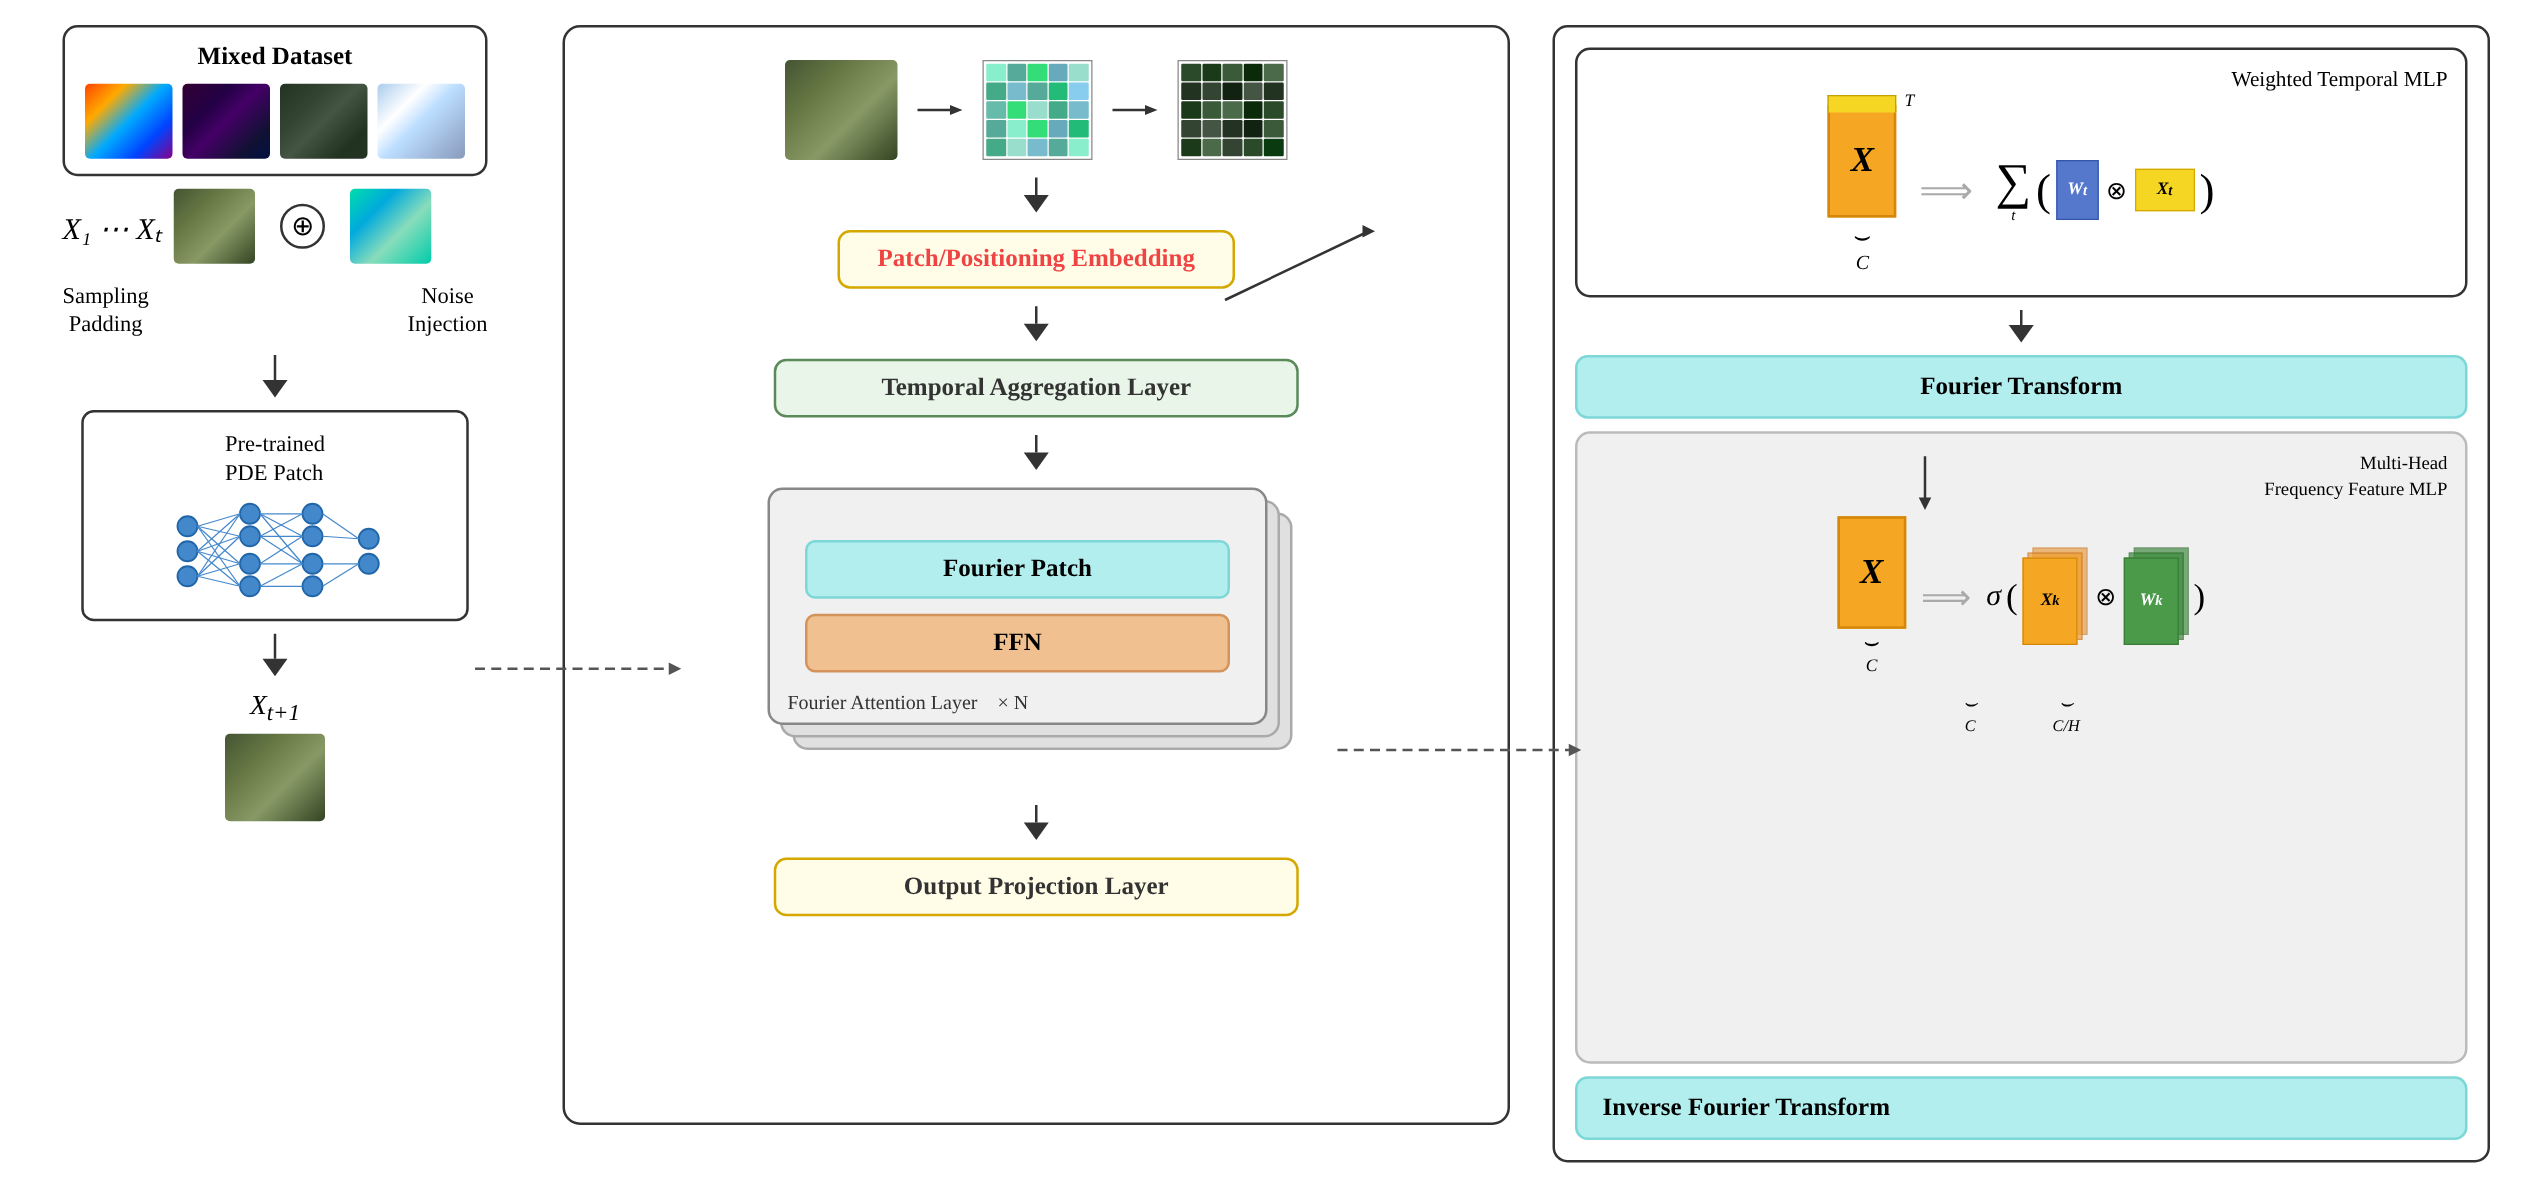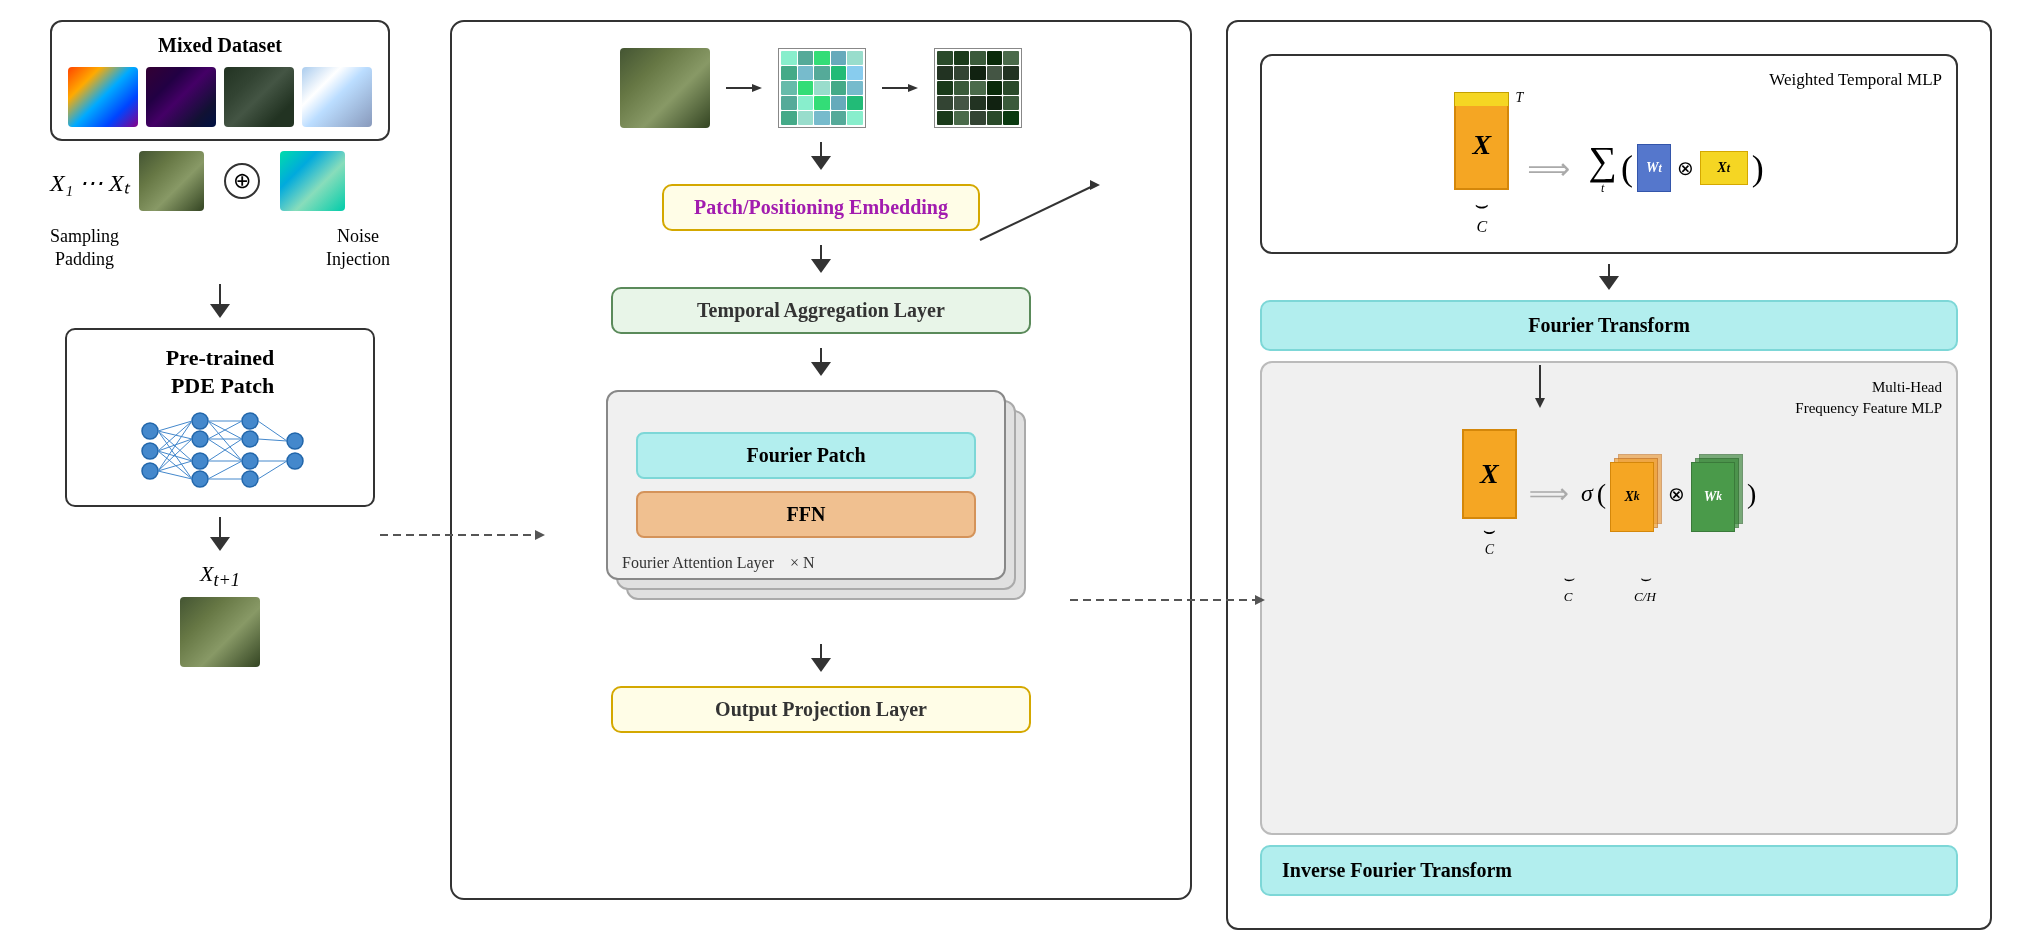--- a/index.html
+++ b/index.html
@@ -123,23 +123,23 @@
       background: white;
       width: 310px;
       padding: 14px 16px;
       display: flex;
       flex-direction: column;
       align-items: center;
       gap: 10px;
     }
 
     .pretrained-title {
-      font-size: 22px;
-      font-weight: bold;
-      text-align: right;
+      font-size: 18px;
+      font-weight: normal;
+      text-align: left;
       line-height: 1.3;
     }
 
     .xt1-image {
       width: 80px;
       height: 70px;
       border-radius: 4px;
       background: linear-gradient(135deg, #445533 0%, #667744 30%, #889966 60%, #334422 100%);
     }
 
@@ -201,21 +201,21 @@
       padding: 2px;
     }
 
     .patch-embedding-box {
       border: 2.5px solid #d4a800;
       border-radius: 10px;
       background: #fffde7;
       padding: 10px 30px;
       font-size: 20px;
       font-weight: bold;
-      color: #a21caf;
+      color: #ef4444;
     }
 
     .temporal-agg-box {
       border: 2.5px solid #5a8a5a;
       border-radius: 10px;
       background: #e8f5e8;
       padding: 10px 30px;
       font-size: 20px;
       font-weight: bold;
       color: #333;
@@ -369,21 +369,21 @@
       display: flex;
       flex: 1;
       height: 100%;
       gap: 14px;
     }
 
     .right-side-box {
       border: 2px solid #333;
       border-radius: 12px;
       background: white;
-      padding: 32px;
+      padding: 16px;
       display: flex;
       flex-direction: column;
       gap: 10px;
       flex: 1;
     }
   </style>
 </head>
 <body>
 
 <div class="main-wrapper">

